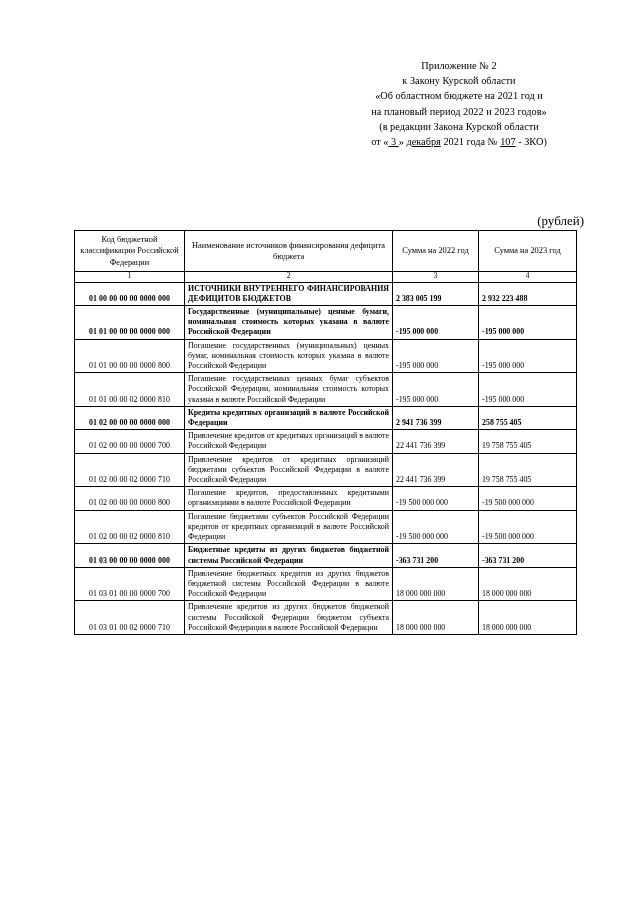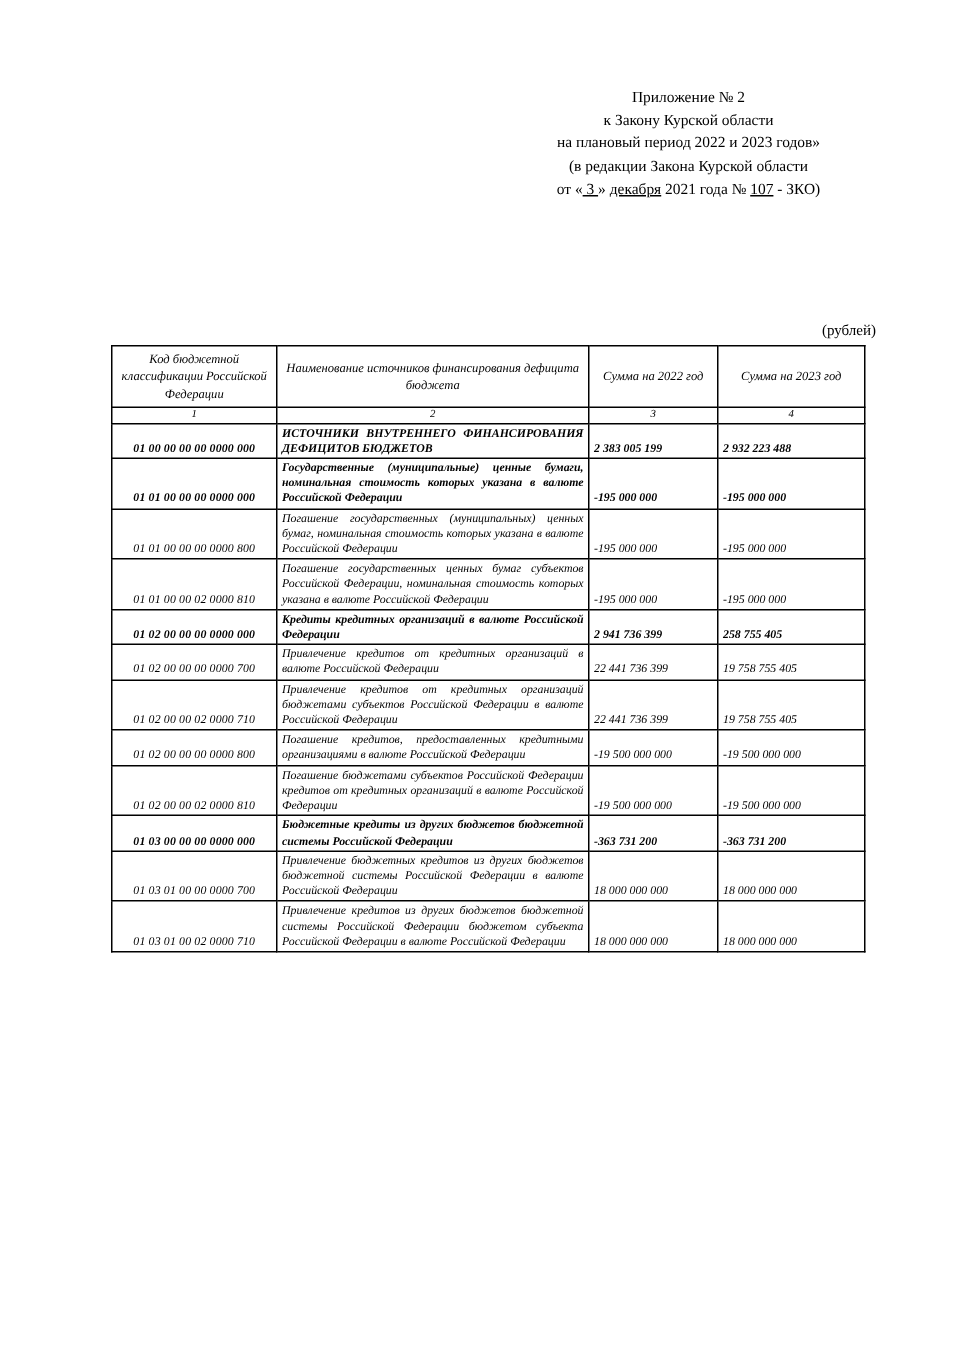--- a/index.html
+++ b/index.html
@@ -41,36 +41,35 @@
     font-weight: bold;
     font-size: 11.4px;
     line-height: 15.6px;
   }
 
   
   .units-note {
     position: absolute;
     right: 56px;
     top: 216px;
-    font-size: 10px;
+    font-size: 13px;
     line-height: 10px;
   }
 
   
   .tbl-wrap {
     position: absolute;
     left: 74px;
     top: 230px;
     width: 502px;
   }
   table.budget {
     border-collapse: collapse;
     width: 502px;
     table-layout: fixed;
-    font-style: italic;
   }
   table.budget td, table.budget th {
     border: 1px solid #000000;
     vertical-align: bottom;
     padding: 1px 3px 1px 3px;
     font-weight: normal;
     font-size: 7.9px;
     line-height: 10.2px;
   }
 
@@ -121,20 +120,21 @@
 
   
   td.pad-top { padding-top: 12px; }
 </style>
 </head>
 <body>
 
 <div class="doc-header">
   <div>Приложение № 2</div>
   <div>к  Закону Курской области</div>
+  <div>«Об областном бюджете на 2021 год и</div>
   <div>на плановый период 2022 и 2023 годов»</div>
   <div>(в редакции Закона Курской области</div>
   <div>от «<span class="u">&nbsp;3&nbsp;</span>» <span class="u">декабря</span> 2021 года № <span class="u">107</span> - ЗКО)</div>
 </div>
 
 <div class="doc-title">
 </div>
 
 <div class="units-note">(рублей)</div>
 

